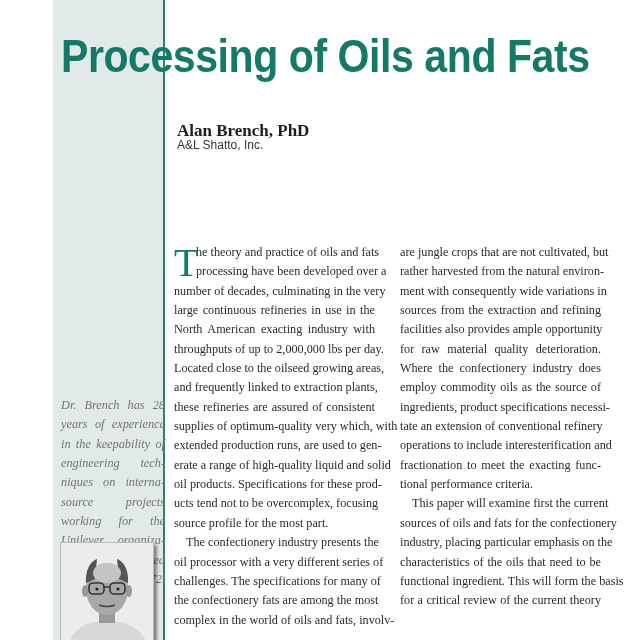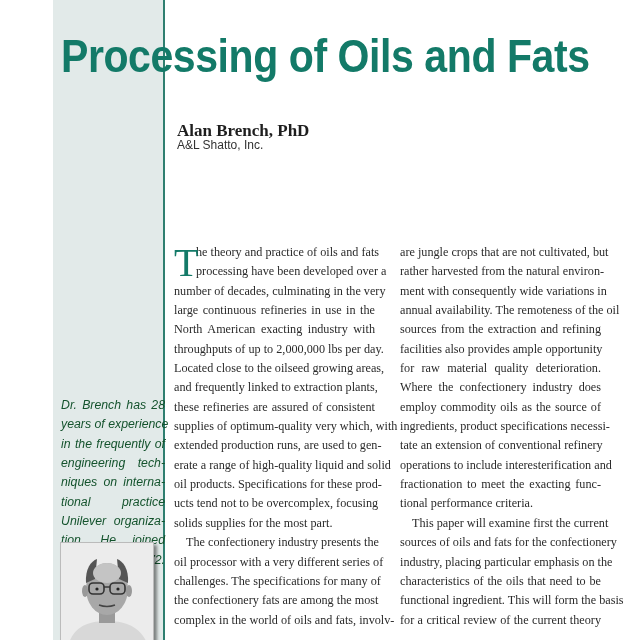--- a/index.html
+++ b/index.html
@@ -2,21 +2,21 @@
 <html><head>
 <meta charset="utf-8">
 <style>
   html, body { margin: 0; padding: 0; background: #ffffff; }
   body { width: 640px; height: 640px; position: relative; overflow: hidden; font-family: "Liberation Serif", serif; color: #2b2b2b; }
   .sidebar { position: absolute; left: 53px; top: 0; width: 110px; height: 640px; background: #e2eae9; }
   .sidebar-rule { position: absolute; left: 163px; top: 0; width: 2px; height: 640px; background: #2f7f70; }
   .title { position: absolute; left: 61px; top: 26px; font-family: "Liberation Sans", sans-serif; font-weight: bold; font-size: 47px; color: #137a68; letter-spacing: -0.5px; white-space: nowrap; transform-origin: left top; transform: scaleX(0.873); line-height: 60px; }
   .author-name { position: absolute; left: 177px; top: 121px; font-family: "Liberation Serif", serif; font-weight: bold; font-size: 17px; color: #1e1e1e; white-space: nowrap; }
   .affiliation { position: absolute; left: 177px; top: 138px; font-family: "Liberation Sans", sans-serif; font-size: 12px; color: #333; white-space: nowrap; }
-  .bio { position: absolute; left: 61px; top: 397px; width: 104px; font-family: Liberation Sans, sans-serif; font-style: italic; font-size: 12.3px; line-height: 16px; color: #14532d; }
+  .bio { position: absolute; left: 61px; top: 397px; width: 104px; font-family: Liberation Serif, serif; font-style: italic; font-size: 12.3px; line-height: 16px; color: #737373; }
   .bio .line { display: block; white-space: nowrap; }
   .photo { position: absolute; left: 60px; top: 542px; width: 92px; height: 100px; background: linear-gradient(180deg, #f2f2f2 0%, #e6e6e6 100%); border: 1px solid #bbb; box-shadow: 3px 3px 3px rgba(0,0,0,0.45); overflow: hidden; }
   .photo svg { display: block; }
   .col { position: absolute; top: 243px; font-size: 12.2px; line-height: 19.35px; color: #2a2a2a; }
   .col1 { left: 174px; width: 201px; }
   .col2 { left: 400px; width: 201px; }
   .line { display: block; white-space: nowrap; text-align: justify; text-align-last: justify; height: 19.35px; overflow: visible; }
   .line.last { text-align-last: left; }
   .line.indent { text-indent: 12px; }
   .line.dropcap-line { padding-left: 22px; }
@@ -29,24 +29,25 @@
 <div class="sidebar-rule"></div>
 
 <h1 class="title" style="margin:0;">Processing of Oils and Fats</h1>
 
 <div class="author-name">Alan Brench, PhD</div>
 <div class="affiliation">A&amp;L Shatto, Inc.</div>
 
 <div class="bio">
   <span class="line">Dr. Brench has 28</span>
   <span class="line">years of experience</span>
-  <span class="line">in the frequently of</span>
+  <span class="line">in the keepability of</span>
   <span class="line">engineering tech-</span>
   <span class="line">niques on interna-</span>
-  <span class="line">tional practice</span>
+  <span class="line">source projects</span>
+  <span class="line">working for the</span>
   <span class="line">Unilever organiza-</span>
   <span class="line">tion. He joined</span>
   <span class="line">Unilever in 1972.</span>
 </div>
 
 <div class="photo" title="Author portrait photo">
   <svg width="92" height="100" viewBox="0 0 92 100">
     <rect width="92" height="100" fill="#ececec"></rect>
 
     <path d="M8 100 C 14 82, 30 78, 46 78 C 62 78, 78 82, 86 100 Z" fill="#d8d8d8"></path>
@@ -83,34 +84,33 @@
   <span class="line">North American exacting industry with</span>
   <span class="line">throughputs of up to 2,000,000 lbs per day.</span>
   <span class="line">Located close to the oilseed growing areas,</span>
   <span class="line">and frequently linked to extraction plants,</span>
   <span class="line">these refineries are assured of consistent</span>
   <span class="line">supplies of optimum-quality very which, with</span>
   <span class="line">extended production runs, are used to gen-</span>
   <span class="line">erate a range of high-quality liquid and solid</span>
   <span class="line">oil products. Specifications for these prod-</span>
   <span class="line">ucts tend not to be overcomplex, focusing</span>
-  <span class="line last">solids supplies for the most part.</span>
+  <span class="line last">source profile for the most part.</span>
   <span class="line indent">The confectionery industry presents the</span>
   <span class="line">oil processor with a very different series of</span>
   <span class="line">challenges. The specifications for many of</span>
   <span class="line">the confectionery fats are among the most</span>
   <span class="line">complex in the world of oils and fats, involv-</span>
 
 </div>
 
 <div class="col col2">
   <span class="line">are jungle crops that are not cultivated, but</span>
   <span class="line">rather harvested from the natural environ-</span>
   <span class="line">ment with consequently wide variations in</span>
-  <span class="line">annual availability. The remoteness of the oil</span>
   <span class="line">sources from the extraction and refining</span>
   <span class="line">facilities also provides ample opportunity</span>
   <span class="line">for raw material quality deterioration.</span>
   <span class="line">Where the confectionery industry does</span>
   <span class="line">employ commodity oils as the source of</span>
   <span class="line">ingredients, product specifications necessi-</span>
   <span class="line">tate an extension of conventional refinery</span>
   <span class="line">operations to include interesterification and</span>
   <span class="line">fractionation to meet the exacting func-</span>
   <span class="line last">tional performance criteria.</span>

